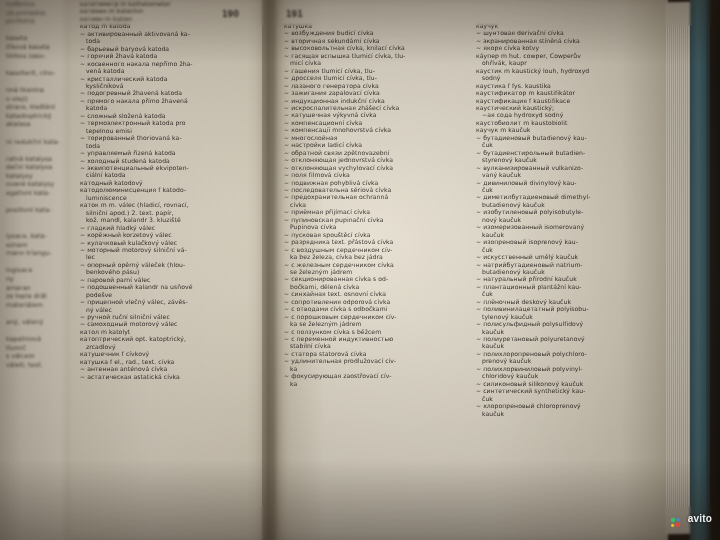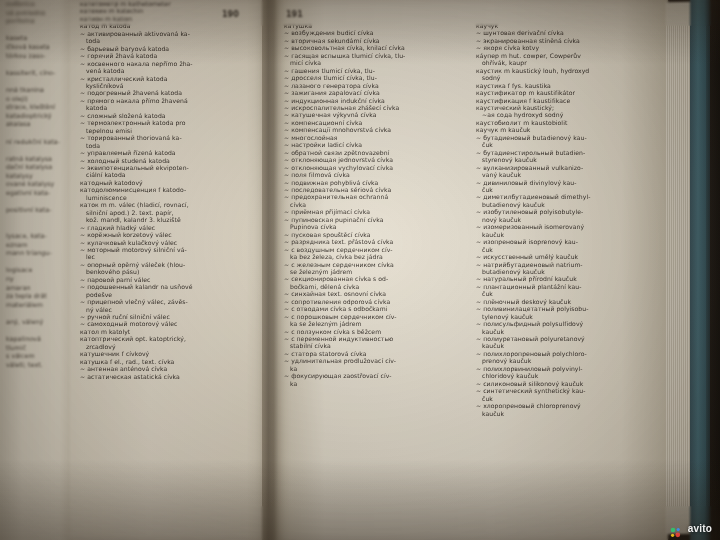--- a/index.html
+++ b/index.html
@@ -147,21 +147,21 @@
   .blur-left {
     position:absolute; left:0; top:0; bottom:0; width:78px;
     backdrop-filter: blur(1.3px);
     -webkit-backdrop-filter: blur(1.3px);
   }
 
   
   .watermark {
     position: absolute;
     right: 8px;
-    bottom: 6px;
+    bottom: 16px;
     display: flex;
     align-items: center;
     gap: 7px;
     opacity: 0.92;
   }
   .wm-logo {
     width: 11px; height: 11px;
     position: relative;
   }
   .wm-text {

